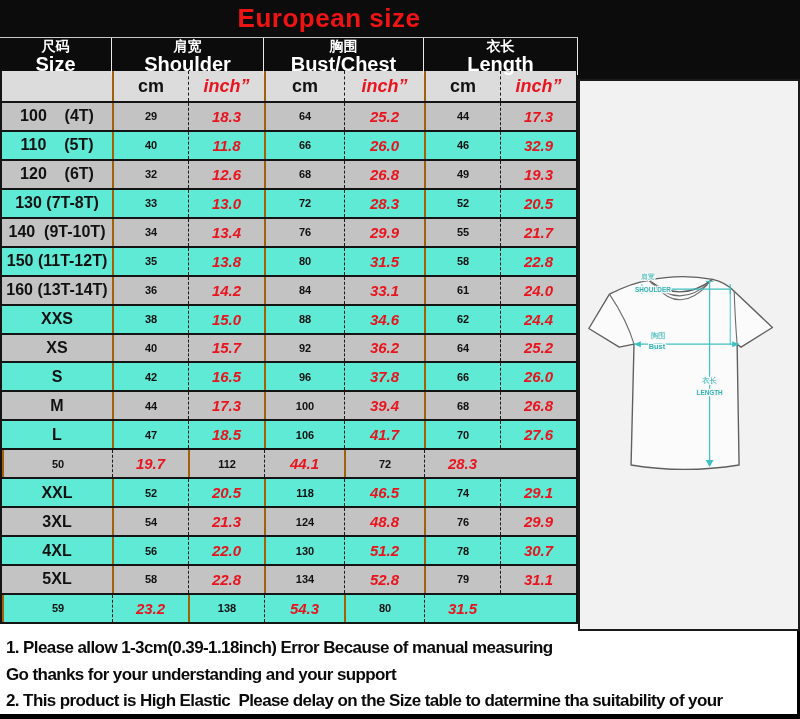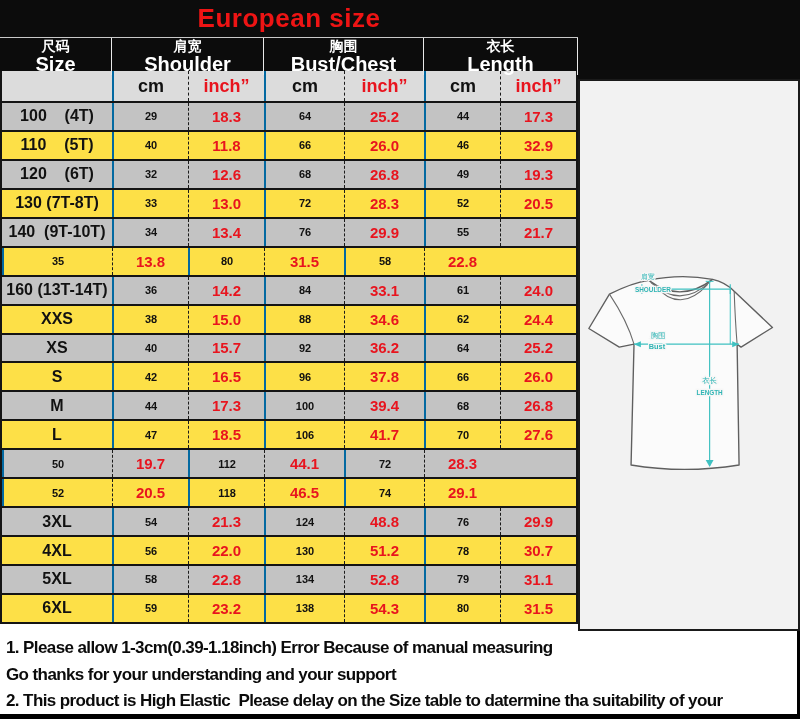--- a/index.html
+++ b/index.html
@@ -3,21 +3,21 @@
 <meta charset="utf-8">
 <style>
   html,body{margin:0;padding:0;background:#ffffff;}
   .page{
     position:relative; width:800px; height:719px; overflow:hidden;
     font-family:"Liberation Sans","DejaVu Sans",sans-serif; background:#ffffff;
   }
   .top-black{position:absolute;left:0;top:0;width:800px;height:79px;background:#0c0c0c;}
   .title{
     position:absolute;left:0;top:3px;width:578px;text-align:center;
-    font-size:26px;font-weight:bold;color:#ee1414;letter-spacing:0.5px;
+    font-size:26px;font-weight:bold;color:#ee1414;letter-spacing:0.5px;padding-left:40px;
   }
   .size-table{position:absolute;left:0;top:37px;width:578px;}
   
   .h-row{
     display:grid;grid-template-columns:112px 152px 160px 154px;
     width:578px;height:34px;background:#0c0c0c;border-top:1px solid #c9c9c9;
     box-sizing:border-box;
   }
   .h-group{
     display:flex;flex-direction:column;align-items:center;justify-content:center;
@@ -28,27 +28,27 @@
   
   .sub-row,.t-row{
     display:grid;grid-template-columns:110px 76px 76px 80px 80px 76px 76px;
     width:578px;box-sizing:border-box;
     border-left:2px solid #141414;border-right:2px solid #141414;
     border-bottom:2px solid #141414;
   }
   .sub-row{height:32px;background:#dcdcdc;}
   .t-row{height:28.944px;}
   .t-row.dark{background:#c3c3c3;}
-  .t-row.light{background:#fde047;}
+  .t-row.light{background:#5eead4;}
   .cell{
     display:flex;align-items:center;justify-content:center;
     box-sizing:border-box;overflow:hidden;
   }
-  .c-cm{border-left:2px solid #0369a1;}
-  .c-inch{border-left:1px dashed #1a1a1a;}
+  .c-cm{border-left:2px solid #a16207;}
+  .c-inch{border-left:1px dashed #1a1a1a;font-style:italic;}
   .u-cm{font-size:18px;font-weight:bold;color:#111111;}
   .u-inch{font-size:18px;font-weight:bold;color:#e8141e;}
   .v-size{font-size:16px;font-weight:bold;color:#111111;white-space:pre;}
   .v-cm{font-size:11px;font-weight:bold;color:#111111;}
   .v-inch{font-size:15px;font-weight:bold;color:#e8141e;}
   
   .panel{
     position:absolute;left:578px;top:79px;width:222px;height:552px;
     background:#f2f2f2;border:2px solid #1a1a1a;box-sizing:border-box;
   }
@@ -149,20 +149,21 @@
     <div class="cell v-size">140  (9T-10T)</div>
     <div class="cell c-cm v-cm">34</div>
     <div class="cell c-inch v-inch">13.4</div>
     <div class="cell c-cm v-cm">76</div>
     <div class="cell c-inch v-inch">29.9</div>
     <div class="cell c-cm v-cm">55</div>
     <div class="cell c-inch v-inch">21.7</div>
   </div>
 
   <div class="t-row light">
+    <div class="cell v-size">150 (11T-12T)</div>
     <div class="cell c-cm v-cm">35</div>
     <div class="cell c-inch v-inch">13.8</div>
     <div class="cell c-cm v-cm">80</div>
     <div class="cell c-inch v-inch">31.5</div>
     <div class="cell c-cm v-cm">58</div>
     <div class="cell c-inch v-inch">22.8</div>
   </div>
 
   <div class="t-row dark">
     <div class="cell v-size">160 (13T-14T)</div>
@@ -227,20 +228,21 @@
   <div class="t-row dark">
     <div class="cell c-cm v-cm">50</div>
     <div class="cell c-inch v-inch">19.7</div>
     <div class="cell c-cm v-cm">112</div>
     <div class="cell c-inch v-inch">44.1</div>
     <div class="cell c-cm v-cm">72</div>
     <div class="cell c-inch v-inch">28.3</div>
   </div>
 
   <div class="t-row light">
+    <div class="cell v-size">XXL</div>
     <div class="cell c-cm v-cm">52</div>
     <div class="cell c-inch v-inch">20.5</div>
     <div class="cell c-cm v-cm">118</div>
     <div class="cell c-inch v-inch">46.5</div>
     <div class="cell c-cm v-cm">74</div>
     <div class="cell c-inch v-inch">29.1</div>
   </div>
 
   <div class="t-row dark">
     <div class="cell v-size">3XL</div>
@@ -266,21 +268,20 @@
     <div class="cell v-size">5XL</div>
     <div class="cell c-cm v-cm">58</div>
     <div class="cell c-inch v-inch">22.8</div>
     <div class="cell c-cm v-cm">134</div>
     <div class="cell c-inch v-inch">52.8</div>
     <div class="cell c-cm v-cm">79</div>
     <div class="cell c-inch v-inch">31.1</div>
   </div>
 
   <div class="t-row light">
-    <div class="cell v-size">6XL</div>
     <div class="cell c-cm v-cm">59</div>
     <div class="cell c-inch v-inch">23.2</div>
     <div class="cell c-cm v-cm">138</div>
     <div class="cell c-inch v-inch">54.3</div>
     <div class="cell c-cm v-cm">80</div>
     <div class="cell c-inch v-inch">31.5</div>
   </div>
 </div>
   </div>
 

